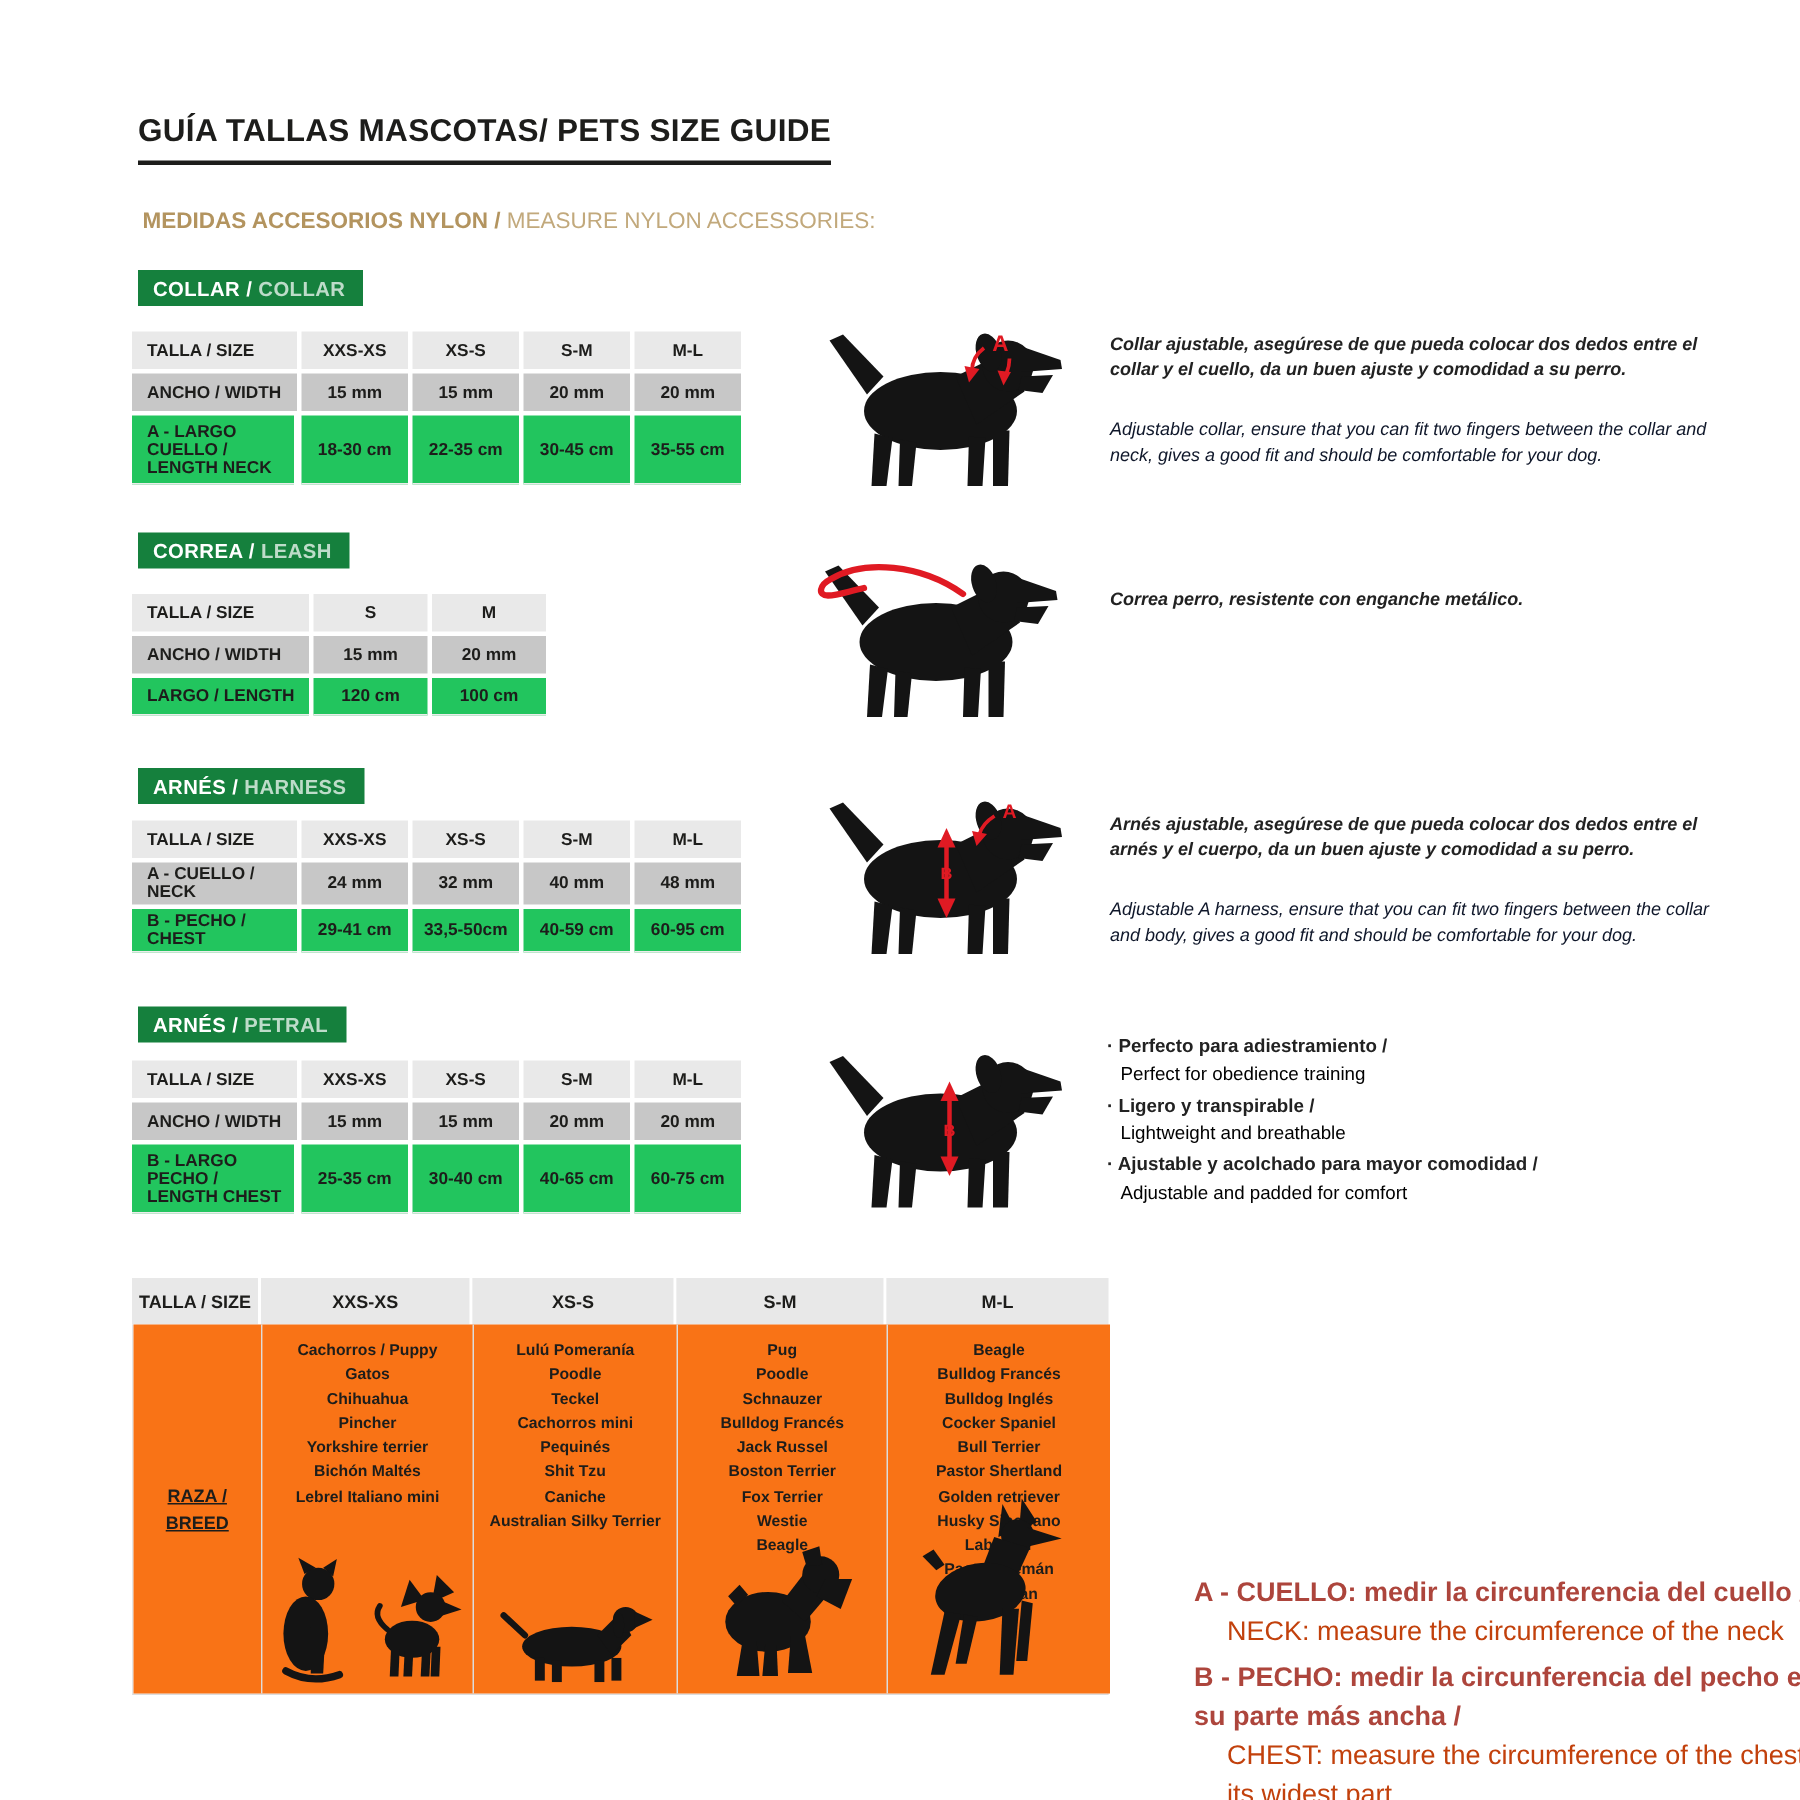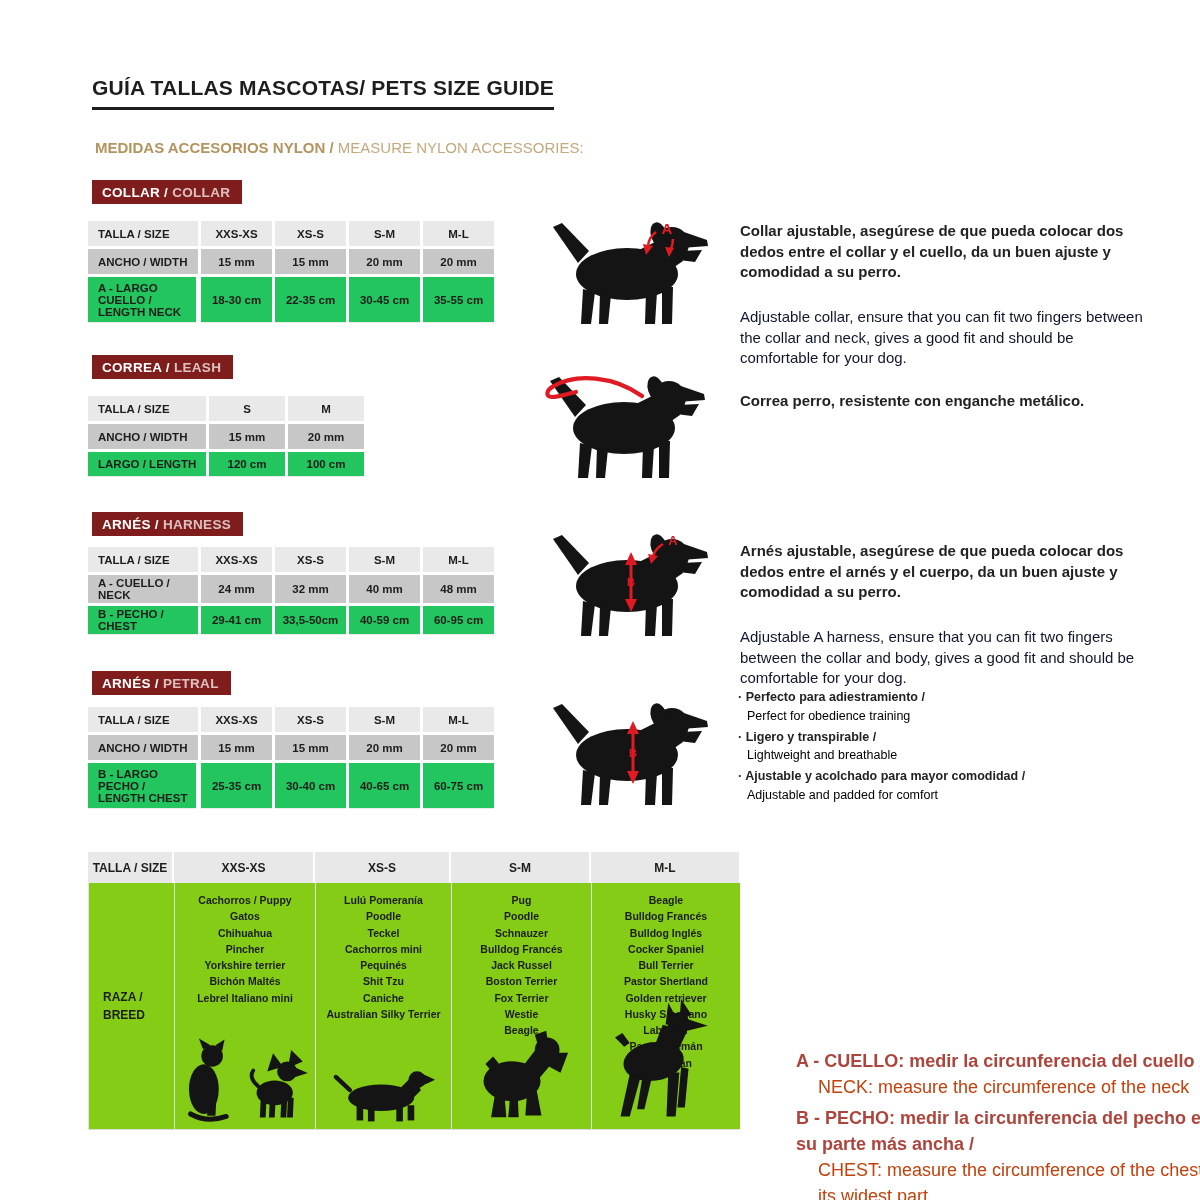--- a/index.html
+++ b/index.html
@@ -12,38 +12,38 @@
   
   .title{
     left:92px;top:76px;font-size:21px;font-weight:bold;letter-spacing:.2px;
     border-bottom:3px solid #1d1d1b;padding-bottom:7px;white-space:nowrap;
   }
   .title .lt{font-weight:600;}
   .subtitle{left:95px;top:139px;font-size:15px;font-weight:bold;color:#b3945f;white-space:nowrap;}
   .subtitle .lt{font-weight:normal;color:#c2a97c;}
   
   .badge{
-    background:#7f1d1d;color:#fff;font-weight:bold;font-size:13.5px;
+    background:#15803d;color:#fff;font-weight:bold;font-size:13.5px;
     padding:5px 12px 4px 10px;display:inline-block;white-space:nowrap;letter-spacing:.3px;
   }
   .badge .lt{color:rgba(255,255,255,.72);}
   
   .mtable{font-size:11.5px;font-weight:bold;}
   .trow{display:grid;column-gap:3px;margin-bottom:3px;}
   .cols5{grid-template-columns:110px 71px 71px 71px 71px;}
   .cols3{grid-template-columns:118px 76px 76px;}
   .tcell{display:flex;align-items:center;justify-content:center;text-align:center;padding:2px 4px;box-sizing:border-box;}
   .tcell.lab{justify-content:flex-start;text-align:left;padding-left:10px;}
   .thead .tcell{background:#e9e9e9;min-height:25px;}
   .tmid  .tcell{background:#c7c7c7;min-height:25px;}
   .tlast .tcell{background:#22c55e;min-height:25px;border-bottom:1px solid #ececec;}
   .tall .tcell{min-height:46px;}
   .med  .tcell{min-height:27px;}
   
-  .desc{width:414px;font-size:15px;line-height:1.38;}
+  .desc{width:414px;font-size:12px;line-height:1.38;font-style:italic;}
   .desc .es{font-weight:bold;display:block;color:#222;}
   .desc .en{font-weight:normal;display:block;color:#0f172a;margin-top:24px;}
   
   .bullets{width:420px;font-size:12.5px;line-height:1.5;}
   .bullets .es{font-weight:bold;color:#222;display:block;}
   .bullets .es::before{content:"· ";}
   .bullets .en{font-weight:normal;color:#000000;display:block;margin-left:9px;margin-bottom:2px;}
   
   .dogbox{width:170px;height:114px;}
   .dogbox svg{display:block;width:100%;height:100%;}
@@ -53,24 +53,24 @@
   .breed-head .hcell{
     background:#e8e8e8;min-height:31px;display:flex;align-items:center;justify-content:center;
     font-size:12px;font-weight:bold;border-right:2px solid #fff;box-sizing:border-box;
   }
   .breed-head .hcell:first-child{justify-content:center;}
   .breed-head .hcell:last-child{border-right:none;}
   .breed-body{
     display:grid;grid-template-columns:86px 141px 136px 140px 148px;height:246px;
     border-bottom:1px solid #dcdcdc;border-left:1px solid #e4e4e4;border-right:1px solid #e4e4e4;
   }
-  .bcol{position:relative;border-right:1px solid #dcdcdc;box-sizing:border-box;background:#84cc16;}
+  .bcol{position:relative;border-right:1px solid #dcdcdc;box-sizing:border-box;background:#f97316;}
   .bcol:last-child{border-right:none;}
-  .raza{display:flex;align-items:center;justify-content:center;text-align:left;
-        font-size:12px;font-weight:bold;padding:0 14px;line-height:1.5;}
+  .raza{display:flex;align-items:center;justify-content:center;text-align:center;
+        font-size:12px;font-weight:bold;padding:0 14px;line-height:1.5;text-decoration:underline;}
   .blist{padding-top:9px;text-align:center;font-size:10.5px;font-weight:bold;line-height:1.55;}
   .sil{position:absolute;bottom:6px;left:0;right:0;display:flex;align-items:flex-end;justify-content:center;gap:8px;}
   .sil svg{display:block;}
   
   .notes{left:796px;top:1048px;width:430px;font-size:18px;line-height:1.45;color:#ad4a40;}
   .notes .nb{font-weight:bold;display:block;color:#ad453c;}
   .notes .nn{font-weight:normal;display:block;margin-left:22px;margin-bottom:5px;color:#c2410c;}
   .ann-text{font-family:"Liberation Sans",sans-serif;font-weight:bold;fill:#e01a23;}
 </style>
 </head>

